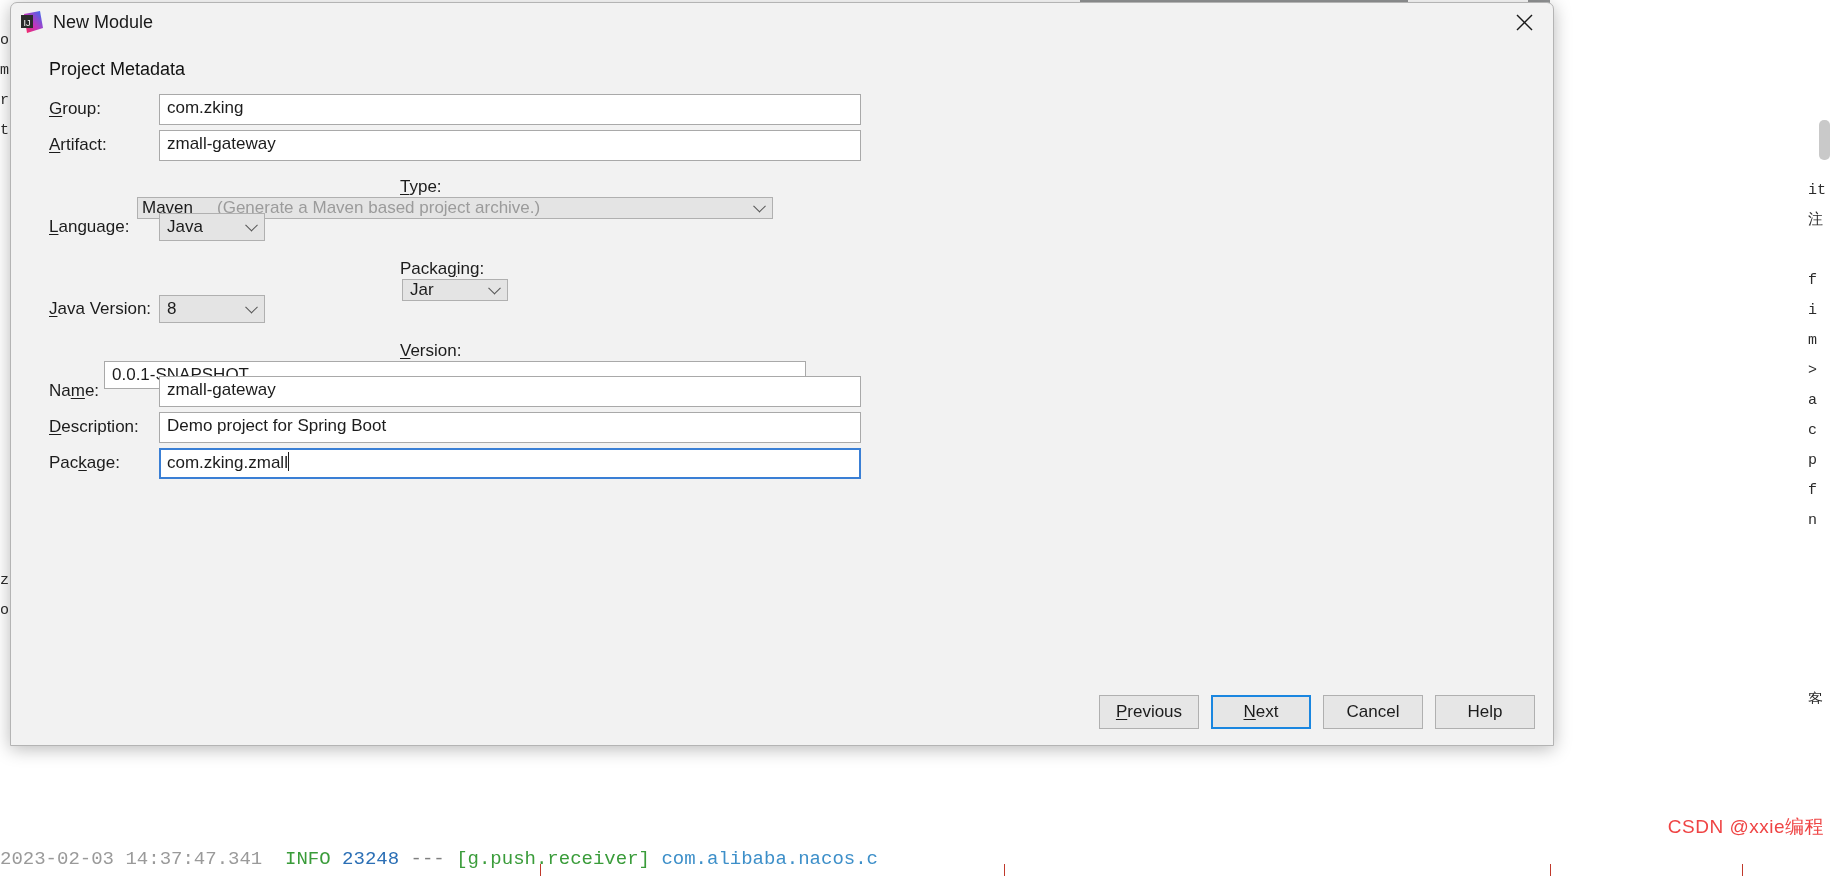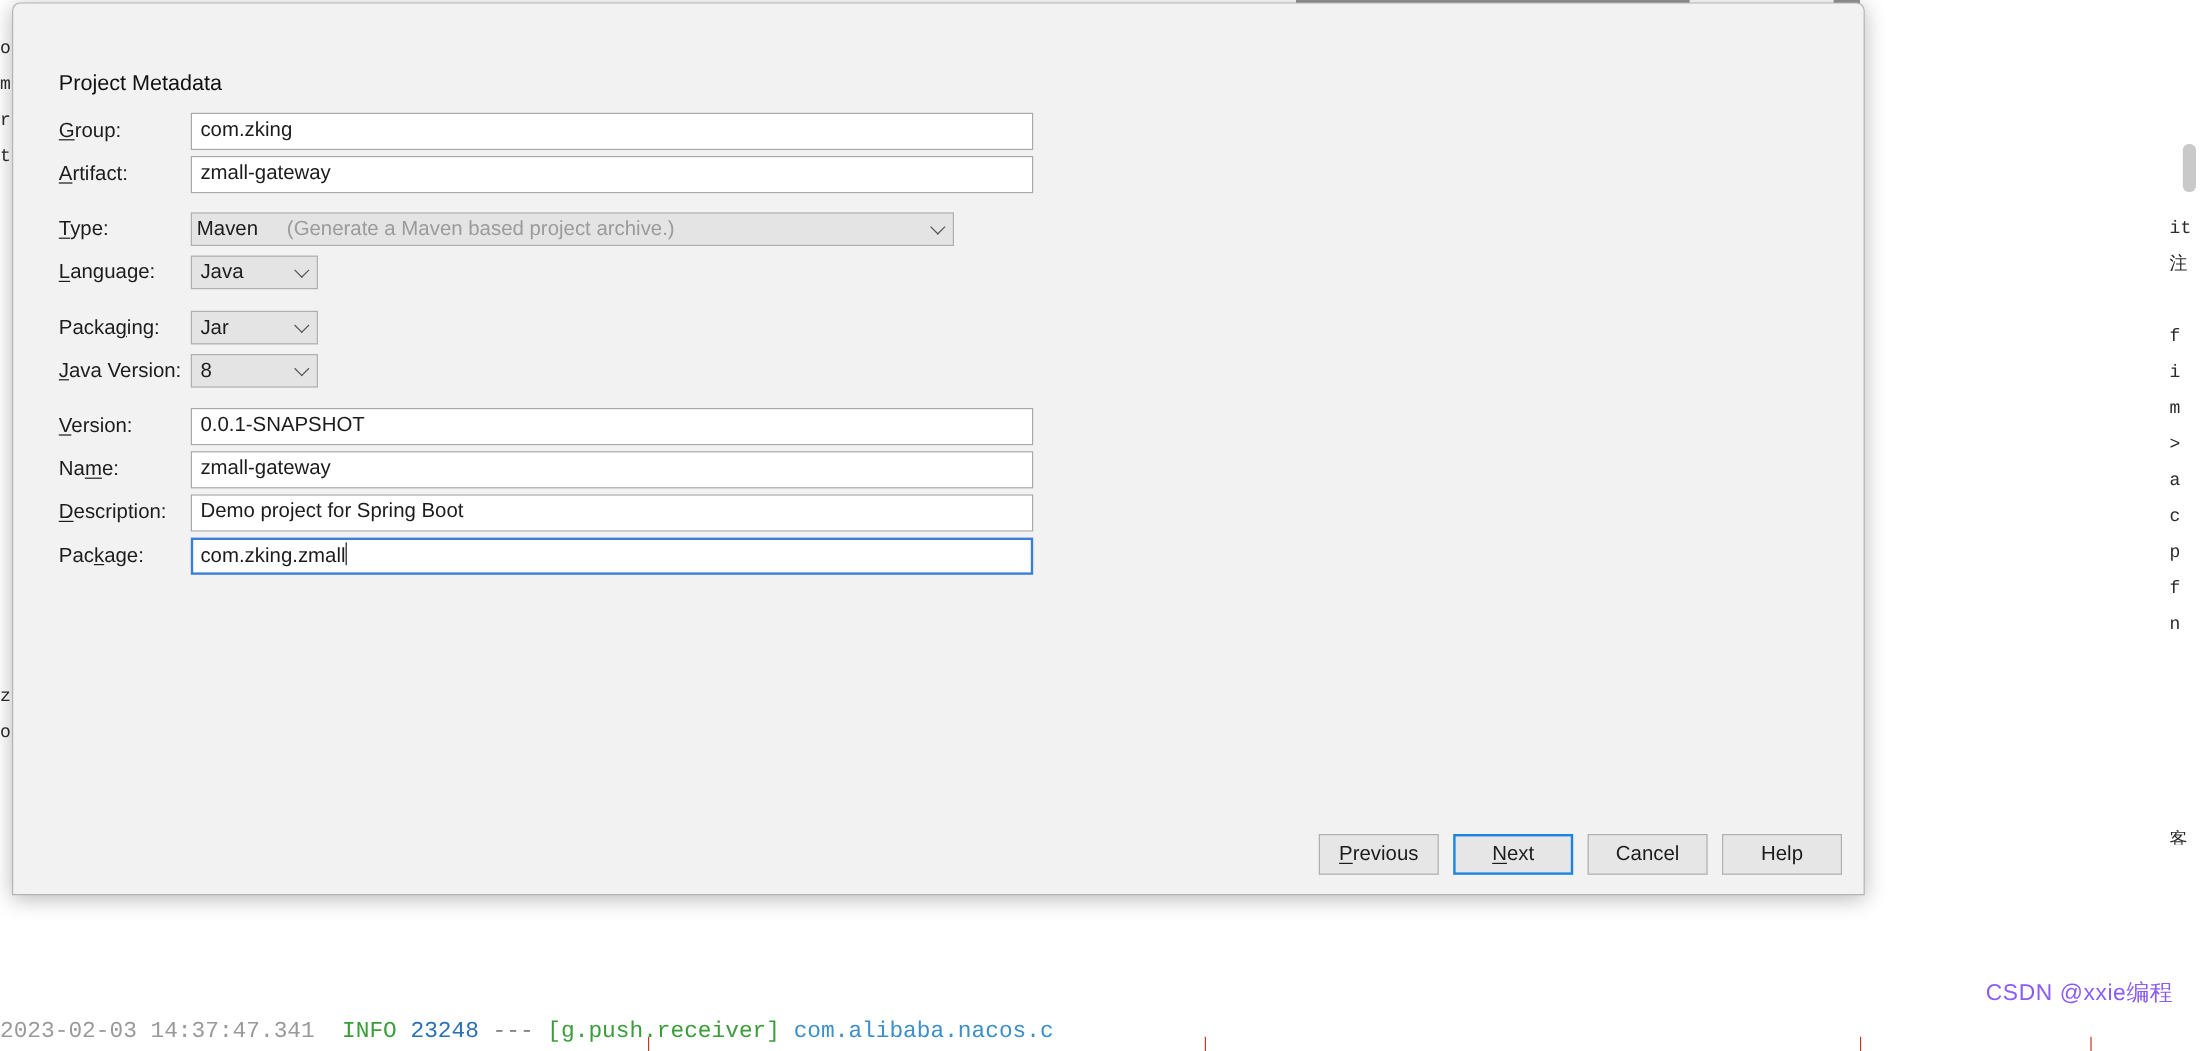--- a/index.html
+++ b/index.html
@@ -69,22 +69,22 @@
   .c-blue { color: #2b6fb5; }
   .c-cyan { color: #3d8fc9; }
   .c-gray { color: #7f7f7f; }
 
   .vsep {
     position: absolute; bottom: 0; width: 1px; height: 12px; background: #c0392b;
   }
 
   
   .watermark {
-    position: absolute; right: 25px; bottom: 36px;
-    font-size: 19px; color: #8b5cf6;
+    position: absolute; right: 12px; bottom: 36px;
+    font-size: 19px; color: #ef4444;
     font-family: "Liberation Sans", sans-serif;
     letter-spacing: .5px;
     white-space: nowrap;
   }
 
   
   .dialog {
     position: absolute;
     left: 10px; top: 2px;
     width: 1544px; height: 744px;
@@ -115,21 +115,21 @@
     cursor: pointer;
   }
 
   .section-title {
     position: absolute; left: 38px; top: 56px;
     font-size: 18px; font-weight: normal; color: #111;
   }
 
   .form { position: absolute; left: 38px; top: 92px; }
   .row { display: flex; align-items: center; height: 28px; margin-bottom: 8px; }
-  .row.gap-top { margin-top: 18px; }
+  .row.gap-top { margin-top: 18px; flex-direction: column; }
   .lbl {
     width: 110px; flex: none;
     font-size: 17px; color: #1c1c1c;
   }
   .mn { text-decoration: underline; text-underline-offset: 2px; }
 
   .txt {
     width: 702px; height: 31px;
     background: #ffffff;
     border: 1px solid #a9a9a9;
@@ -255,20 +255,43 @@
   <div class="console-line"><span class="c-dim">2023-02-03 14:37:47.341</span><span class="c-dim">  </span><span class="c-green">INFO</span><span class="c-dim"> </span><span class="c-blue">23248</span><span class="c-dim"> </span><span class="c-gray">---</span><span class="c-dim"> </span><span class="c-green">[g.push.receiver]</span><span class="c-dim"> </span><span class="c-cyan">com.alibaba.nacos.c</span></div>
   <div class="vsep" style="left:540px"></div>
   <div class="vsep" style="left:1004px"></div>
   <div class="vsep" style="left:1550px"></div>
   <div class="vsep" style="left:1742px"></div>
 
   <div class="watermark">CSDN @xxie编程</div>
 
   <div class="dialog">
 
+    <div class="titlebar">
+      <span class="ij-icon">
+        <svg width="22" height="22" viewBox="0 0 22 22">
+          <defs>
+            <linearGradient id="ijg" x1="0" y1="1" x2="1" y2="0">
+              <stop offset="0%" stop-color="#fe2857"></stop>
+              <stop offset="45%" stop-color="#c036bd"></stop>
+              <stop offset="100%" stop-color="#2f6ff5"></stop>
+            </linearGradient>
+          </defs>
+          <path d="M3 3 L19 0 L22 17 L6 22 Z" fill="url(#ijg)"></path>
+          <rect x="0" y="4" width="12" height="13" fill="#2b2b2b"></rect>
+          <text x="6" y="14.5" font-size="9" fill="#ffffff" font-family="Liberation Sans, sans-serif" text-anchor="middle">IJ</text>
+        </svg>
+      </span>
+      <span class="title-text">New Module</span>
+      <span class="close-btn">
+        <svg width="17" height="17" viewBox="0 0 17 17">
+          <line x1="1" y1="1" x2="16" y2="16" stroke="#1a1a1a" stroke-width="1.4"></line>
+          <line x1="16" y1="1" x2="1" y2="16" stroke="#1a1a1a" stroke-width="1.4"></line>
+        </svg>
+      </span>
+    </div>
 
     <div class="section-title">Project Metadata</div>
 
     <div class="form" id="form">
         <div class="row">
           <div class="lbl"><span class="mn">G</span>roup:</div>
           <div class="txt"><span>com.zking</span></div>
         </div>
         <div class="row">
           <div class="lbl"><span class="mn">A</span>rtifact:</div>

